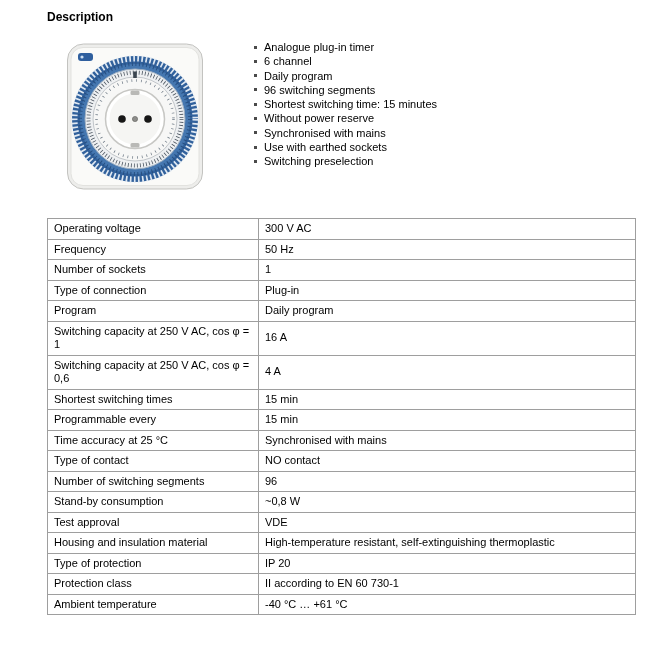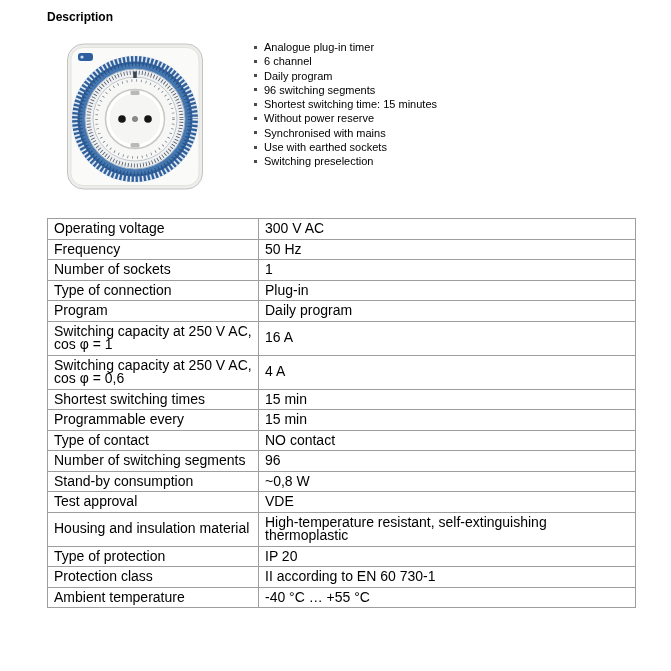--- a/index.html
+++ b/index.html
@@ -51,21 +51,21 @@
   .technical { margin-top: 26px; }
 
   table.tech-table {
     width: 588px;
     border-collapse: collapse;
     table-layout: fixed;
   }
   table.tech-table td {
     border: 1px solid #9e9e9e;
     padding: 3px 6px;
-    font-size: 14px;
+    font-size: 11px;
     line-height: 13.5px;
     vertical-align: middle;
     word-wrap: break-word;
     margin-left: 47px;
   }
   table.tech-table col.c-label { width: 211px; }
   table.tech-table col.c-value { width: 377px; }
 </style>
 </head>
 <body>
@@ -163,20 +163,24 @@
           </tr>
           <tr>
             <td>Shortest switching times</td>
             <td>15 min</td>
           </tr>
           <tr>
             <td>Programmable every</td>
             <td>15 min</td>
           </tr>
           <tr>
+            <td>Time accuracy at 25 °C</td>
+            <td>Synchronised with mains</td>
+          </tr>
+          <tr>
             <td>Type of contact</td>
             <td>NO contact</td>
           </tr>
           <tr>
             <td>Number of switching segments</td>
             <td>96</td>
           </tr>
           <tr>
             <td>Stand-by consumption</td>
             <td>~0,8 W</td>
@@ -192,19 +196,19 @@
           <tr>
             <td>Type of protection</td>
             <td>IP 20</td>
           </tr>
           <tr>
             <td>Protection class</td>
             <td>II according to EN 60 730-1</td>
           </tr>
           <tr>
             <td>Ambient temperature</td>
-            <td>-40 °C … +55 °C</td>
+            <td>-40 °C … +61 °C</td>
           </tr>
         </tbody>
     </table>
   </section>
 
 </div>
 
 </body></html>

